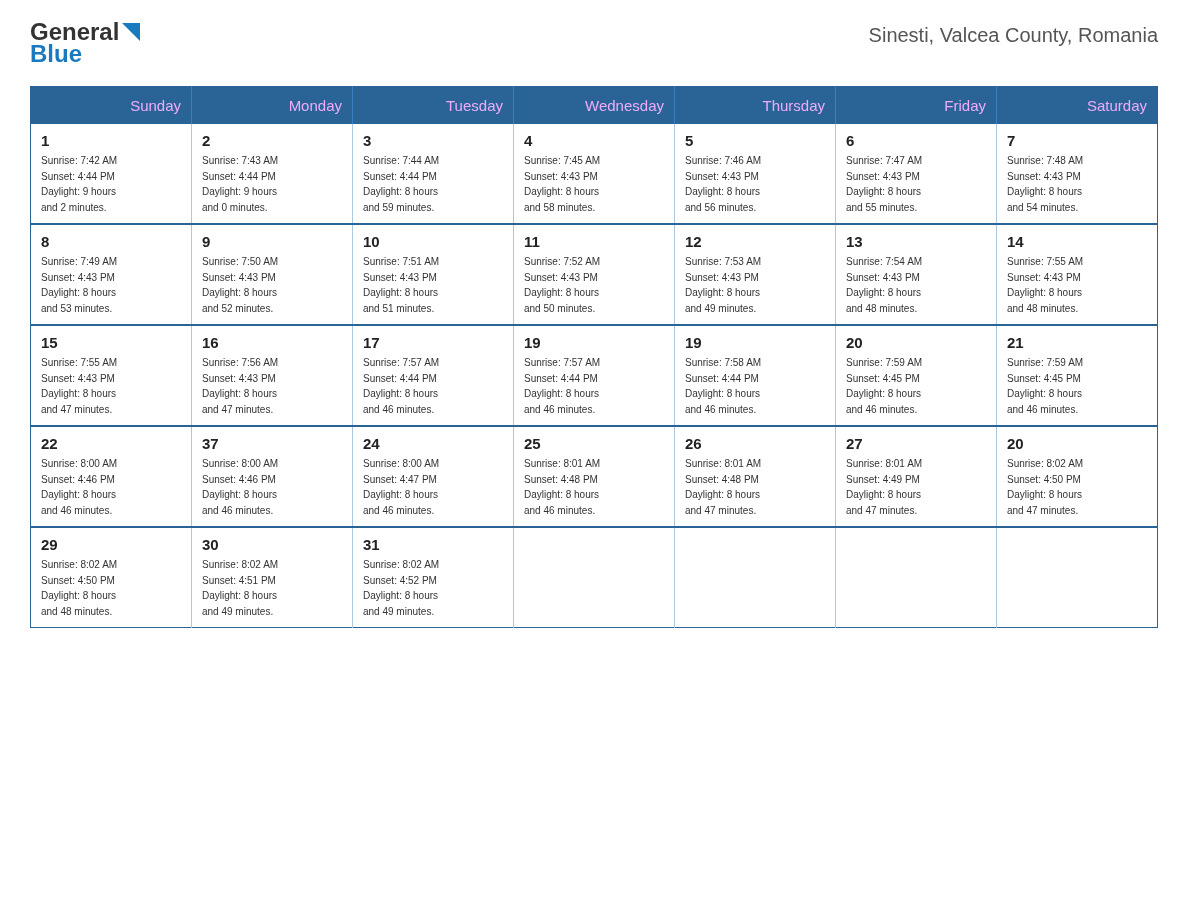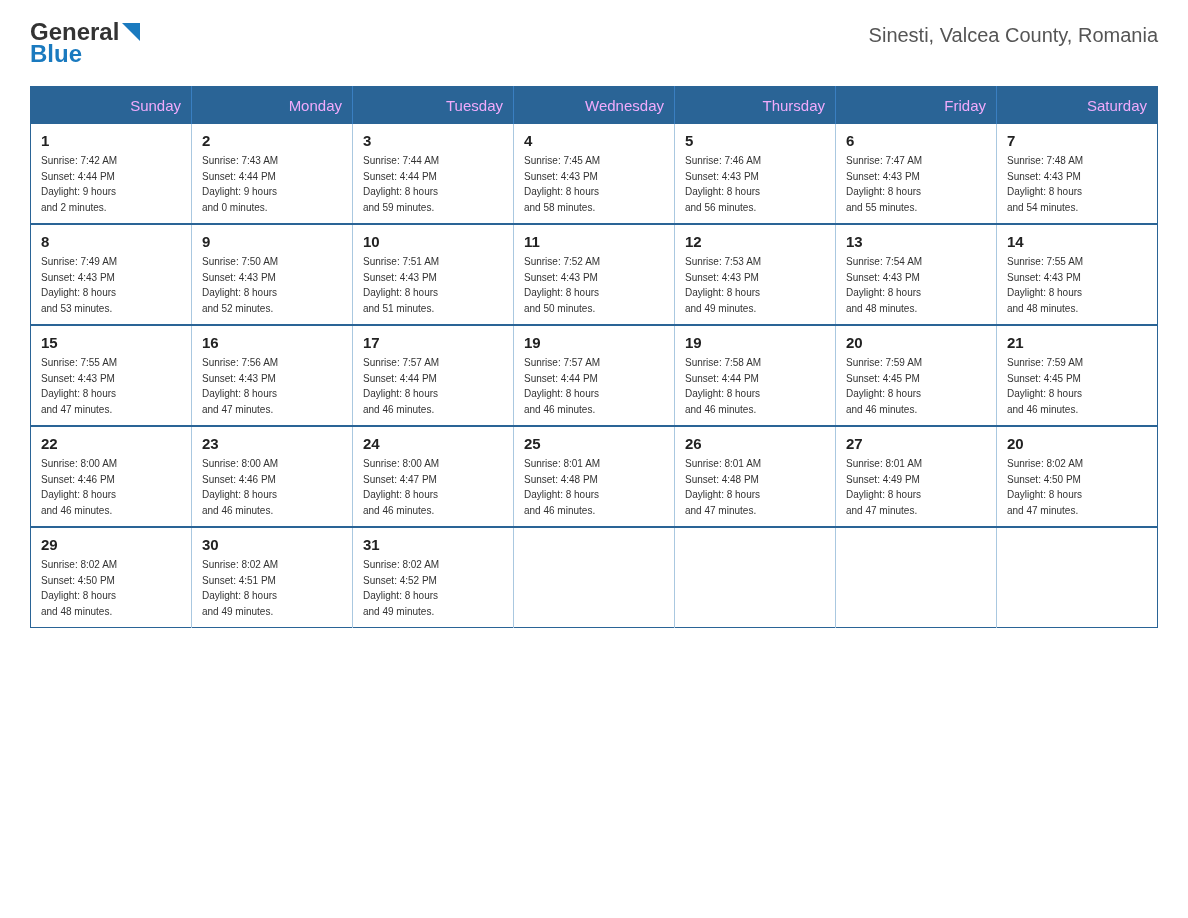--- a/index.html
+++ b/index.html
@@ -230,21 +230,21 @@
         <span class="day-number">21</span>
         <div class="day-info">Sunrise: 7:59 AM<br>Sunset: 4:45 PM<br>Daylight: 8 hours<br>and 46 minutes.</div>
       </td>
       </tr>
       <tr>
         <td>
         <span class="day-number">22</span>
         <div class="day-info">Sunrise: 8:00 AM<br>Sunset: 4:46 PM<br>Daylight: 8 hours<br>and 46 minutes.</div>
       </td>
         <td>
-        <span class="day-number">23</span>
+        <span class="day-number">37</span>
         <div class="day-info">Sunrise: 8:00 AM<br>Sunset: 4:46 PM<br>Daylight: 8 hours<br>and 46 minutes.</div>
       </td>
         <td>
         <span class="day-number">24</span>
         <div class="day-info">Sunrise: 8:00 AM<br>Sunset: 4:47 PM<br>Daylight: 8 hours<br>and 46 minutes.</div>
       </td>
         <td>
         <span class="day-number">25</span>
         <div class="day-info">Sunrise: 8:01 AM<br>Sunset: 4:48 PM<br>Daylight: 8 hours<br>and 46 minutes.</div>
       </td>

